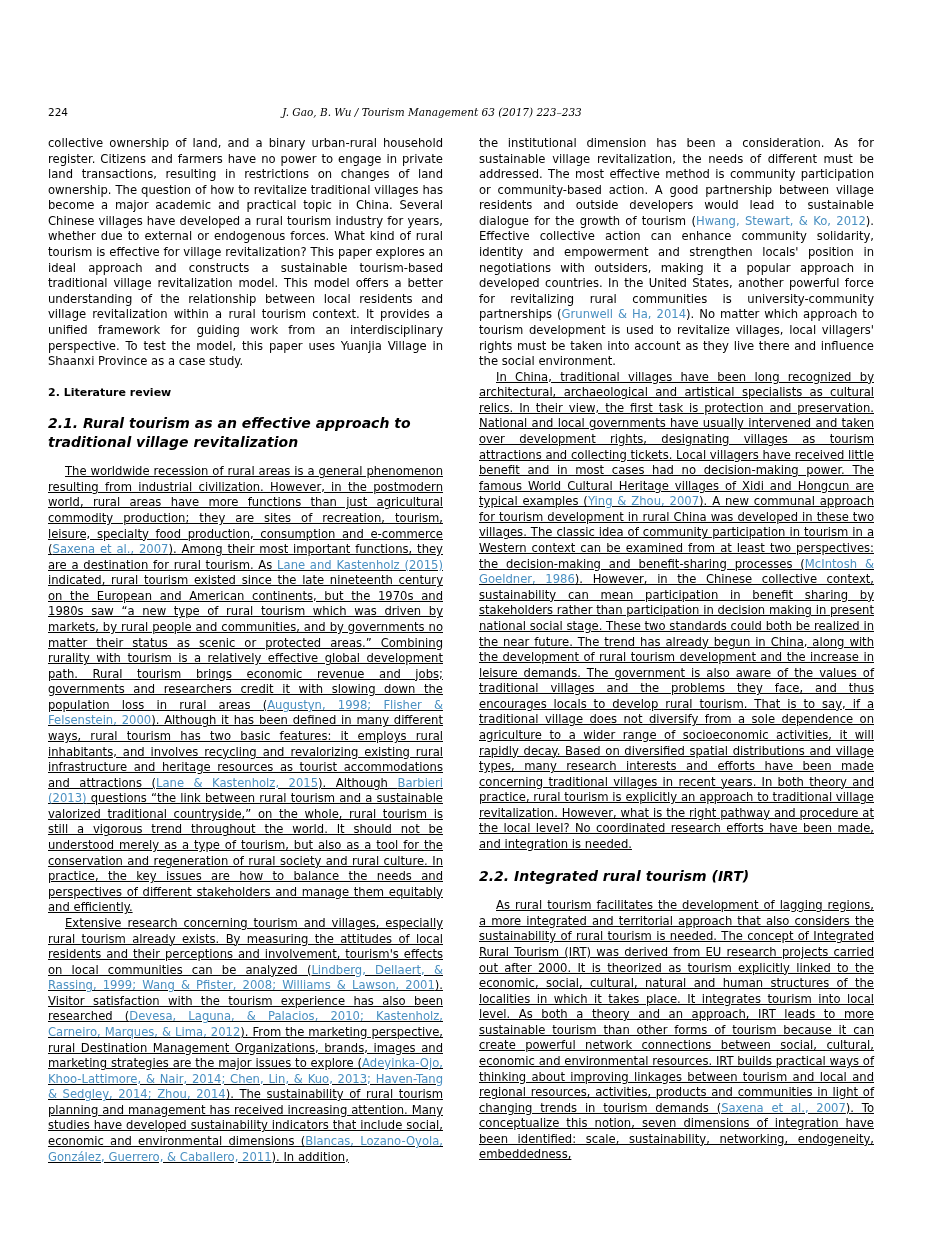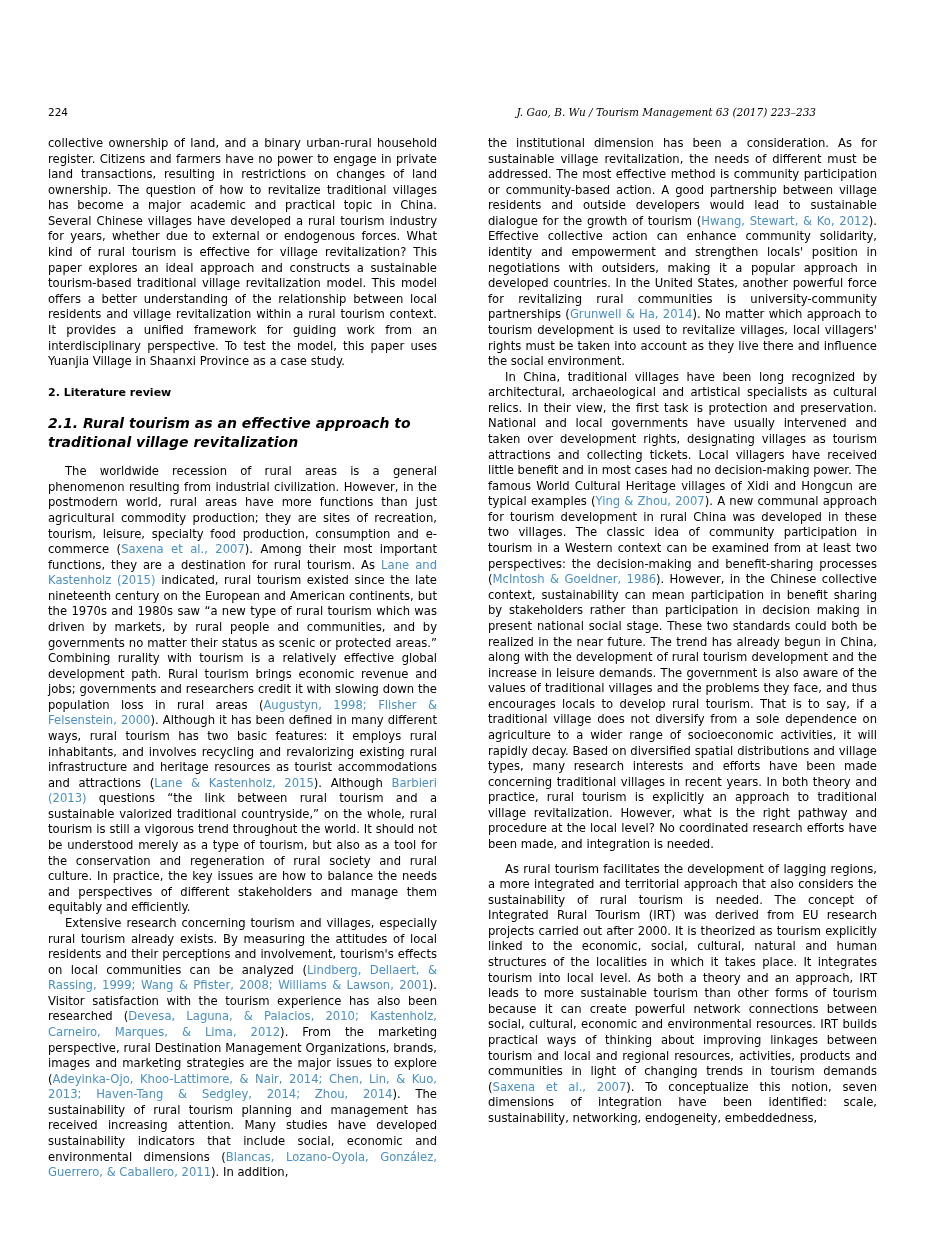--- a/index.html
+++ b/index.html
@@ -35,47 +35,48 @@
     left: 0;
     top: 0;
     font-size: 10.5px;
     color: #000;
   }
   .running-title {
     position: absolute;
     left: 0;
     right: 0;
     top: 0;
-    text-align: right;
+    text-align: center;
     font-family: "DejaVu Serif", serif;
     font-style: italic;
     font-size: 10.5px;
     color: #000;
   }
   .columns {
     position: absolute;
     top: 98px;
     left: 48px;
     width: 829px;
     display: flex;
-    gap: 51px;
+    gap: 36px;
   }
   .col {
     width: 395px;
   }
   p {
     margin: 0;
     font-size: 11.6px;
     line-height: 1.345;
     text-align: justify;
     hyphens: auto;
     -webkit-hyphens: auto;
   }
   p.indent {
     text-indent: 17px;
+    text-decoration: underline;
   }
   p.noindent {
     text-indent: 0;
   }
   .sec-head {
     font-size: 11px;
     font-weight: bold;
     margin: 16px 0 10px 0;
     line-height: 1.3;
   }
@@ -117,20 +118,21 @@
       <p class="indent"><span>Extensive research concerning tourism and villages, especially rural tourism already exists. By measuring the attitudes of local residents and their perceptions and involvement, tourism's effects on local communities can be analyzed (</span><span class="cite">Lindberg, Dellaert, &amp; Rassing, 1999; Wang &amp; Pfister, 2008; Williams &amp; Lawson, 2001</span><span>). Visitor satisfaction with the tourism experience has also been researched (</span><span class="cite">Devesa, Laguna, &amp; Palacios, 2010; Kastenholz, Carneiro, Marques, &amp; Lima, 2012</span><span>). From the marketing perspective, rural Destination Management Organizations, brands, images and marketing strategies are the major issues to explore (</span><span class="cite">Adeyinka-Ojo, Khoo-Lattimore, &amp; Nair, 2014; Chen, Lin, &amp; Kuo, 2013; Haven-Tang &amp; Sedgley, 2014; Zhou, 2014</span><span>). The sustainability of rural tourism planning and management has received increasing attention. Many studies have developed sustainability indicators that include social, economic and environmental dimensions (</span><span class="cite">Blancas, Lozano-Oyola, González, Guerrero, &amp; Caballero, 2011</span><span>). In addition,</span></p>
 
     </div>
 
     <div class="col">
 
       <p class="noindent"><span>the institutional dimension has been a consideration. As for sustainable village revitalization, the needs of different must be addressed. The most effective method is community participation or community-based action. A good partnership between village residents and outside developers would lead to sustainable dialogue for the growth of tourism (</span><span class="cite">Hwang, Stewart, &amp; Ko, 2012</span><span>). Effective collective action can enhance community solidarity, identity and empowerment and strengthen locals' position in negotiations with outsiders, making it a popular approach in developed countries. In the United States, another powerful force for revitalizing rural communities is university-community partnerships (</span><span class="cite">Grunwell &amp; Ha, 2014</span><span>). No matter which approach to tourism development is used to revitalize villages, local villagers' rights must be taken into account as they live there and influence the social environment.</span></p>
 
       <p class="indent"><span>In China, traditional villages have been long recognized by architectural, archaeological and artistical specialists as cultural relics. In their view, the first task is protection and preservation. National and local governments have usually intervened and taken over development rights, designating villages as tourism attractions and collecting tickets. Local villagers have received little benefit and in most cases had no decision-making power. The famous World Cultural Heritage villages of Xidi and Hongcun are typical examples (</span><span class="cite">Ying &amp; Zhou, 2007</span><span>). A new communal approach for tourism development in rural China was developed in these two villages. The classic idea of community participation in tourism in a Western context can be examined from at least two perspectives: the decision-making and benefit-sharing processes (</span><span class="cite">McIntosh &amp; Goeldner, 1986</span><span>). However, in the Chinese collective context, sustainability can mean participation in benefit sharing by stakeholders rather than participation in decision making in present national social stage. These two standards could both be realized in the near future. The trend has already begun in China, along with the development of rural tourism development and the increase in leisure demands. The government is also aware of the values of traditional villages and the problems they face, and thus encourages locals to develop rural tourism. That is to say, if a traditional village does not diversify from a sole dependence on agriculture to a wider range of socioeconomic activities, it will rapidly decay. Based on diversified spatial distributions and village types, many research interests and efforts have been made concerning traditional villages in recent years. In both theory and practice, rural tourism is explicitly an approach to traditional village revitalization. However, what is the right pathway and procedure at the local level? No coordinated research efforts have been made, and integration is needed.</span></p>
 
+      <h3 class="subsec-head">2.2.  Integrated rural tourism (IRT)</h3>
 
       <div class="spacer-sm"></div>
 
       <p class="indent"><span>As rural tourism facilitates the development of lagging regions, a more integrated and territorial approach that also considers the sustainability of rural tourism is needed. The concept of Integrated Rural Tourism (IRT) was derived from EU research projects carried out after 2000. It is theorized as tourism explicitly linked to the economic, social, cultural, natural and human structures of the localities in which it takes place. It integrates tourism into local level. As both a theory and an approach, IRT leads to more sustainable tourism than other forms of tourism because it can create powerful network connections between social, cultural, economic and environmental resources. IRT builds practical ways of thinking about improving linkages between tourism and local and regional resources, activities, products and communities in light of changing trends in tourism demands (</span><span class="cite">Saxena et al., 2007</span><span>). To conceptualize this notion, seven dimensions of integration have been identified: scale, sustainability, networking, endogeneity, embeddedness,</span></p>
 
     </div>
 
   </div>
 
 </div>

